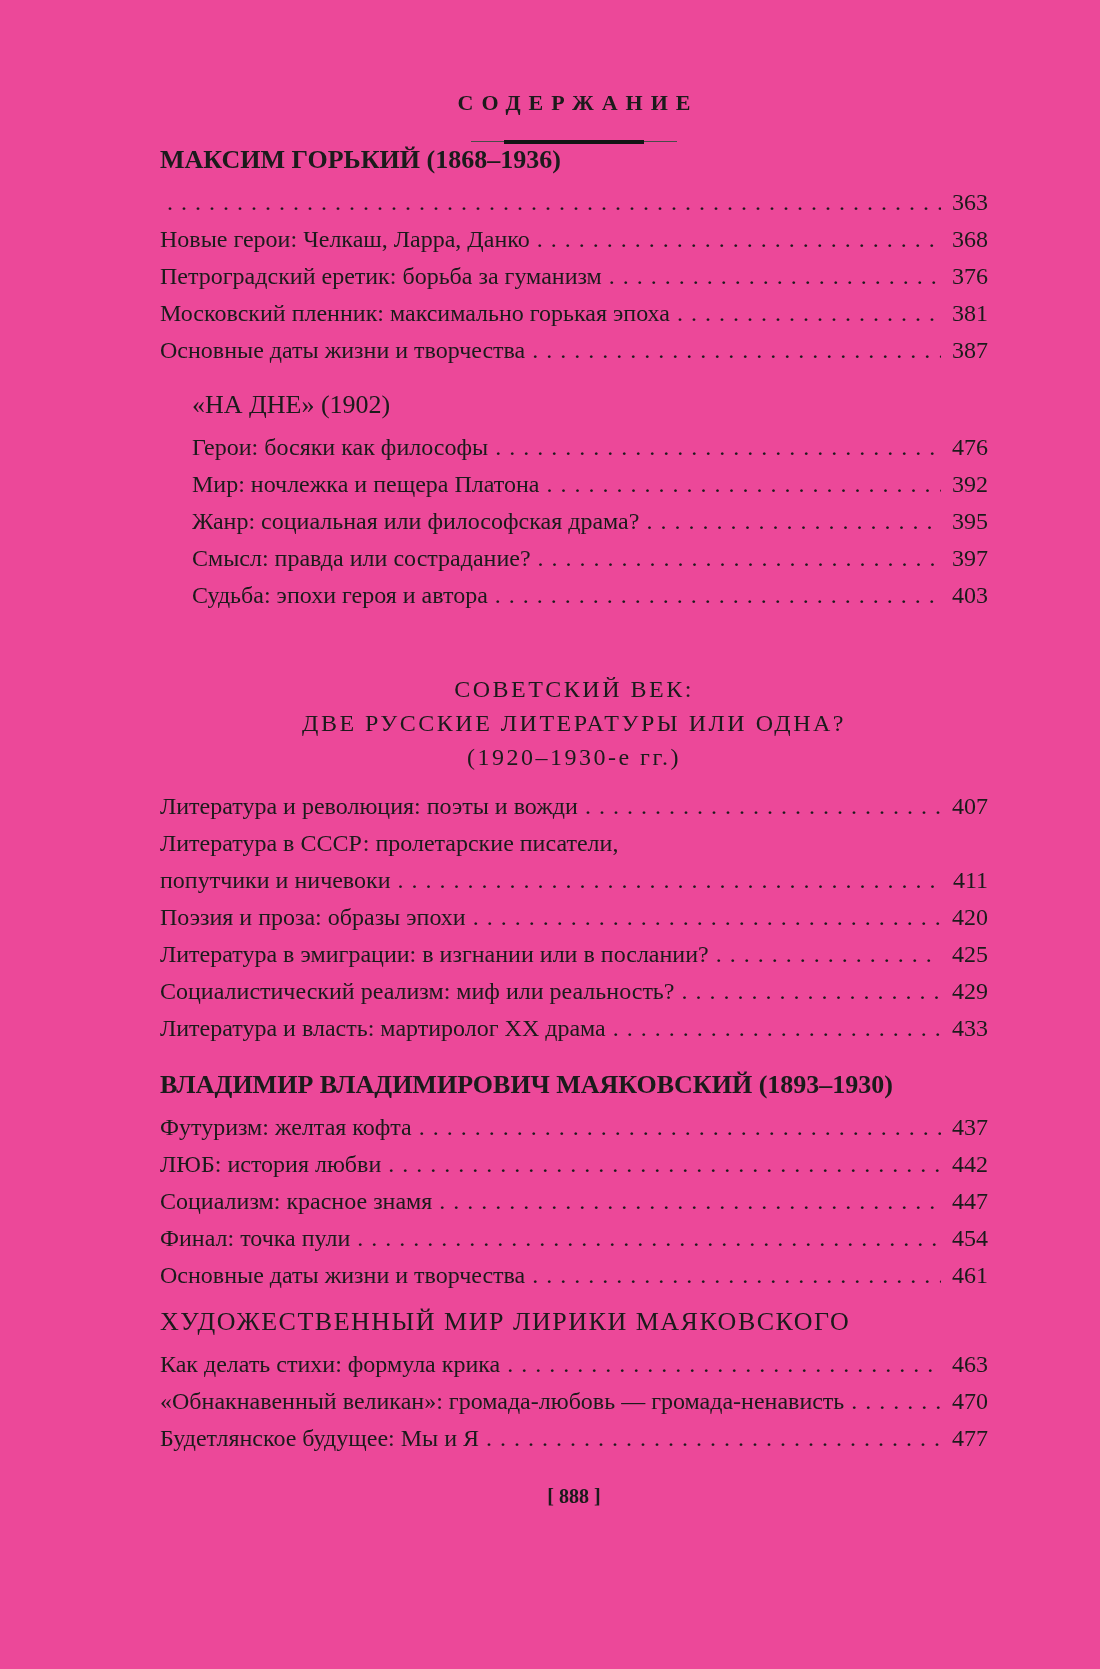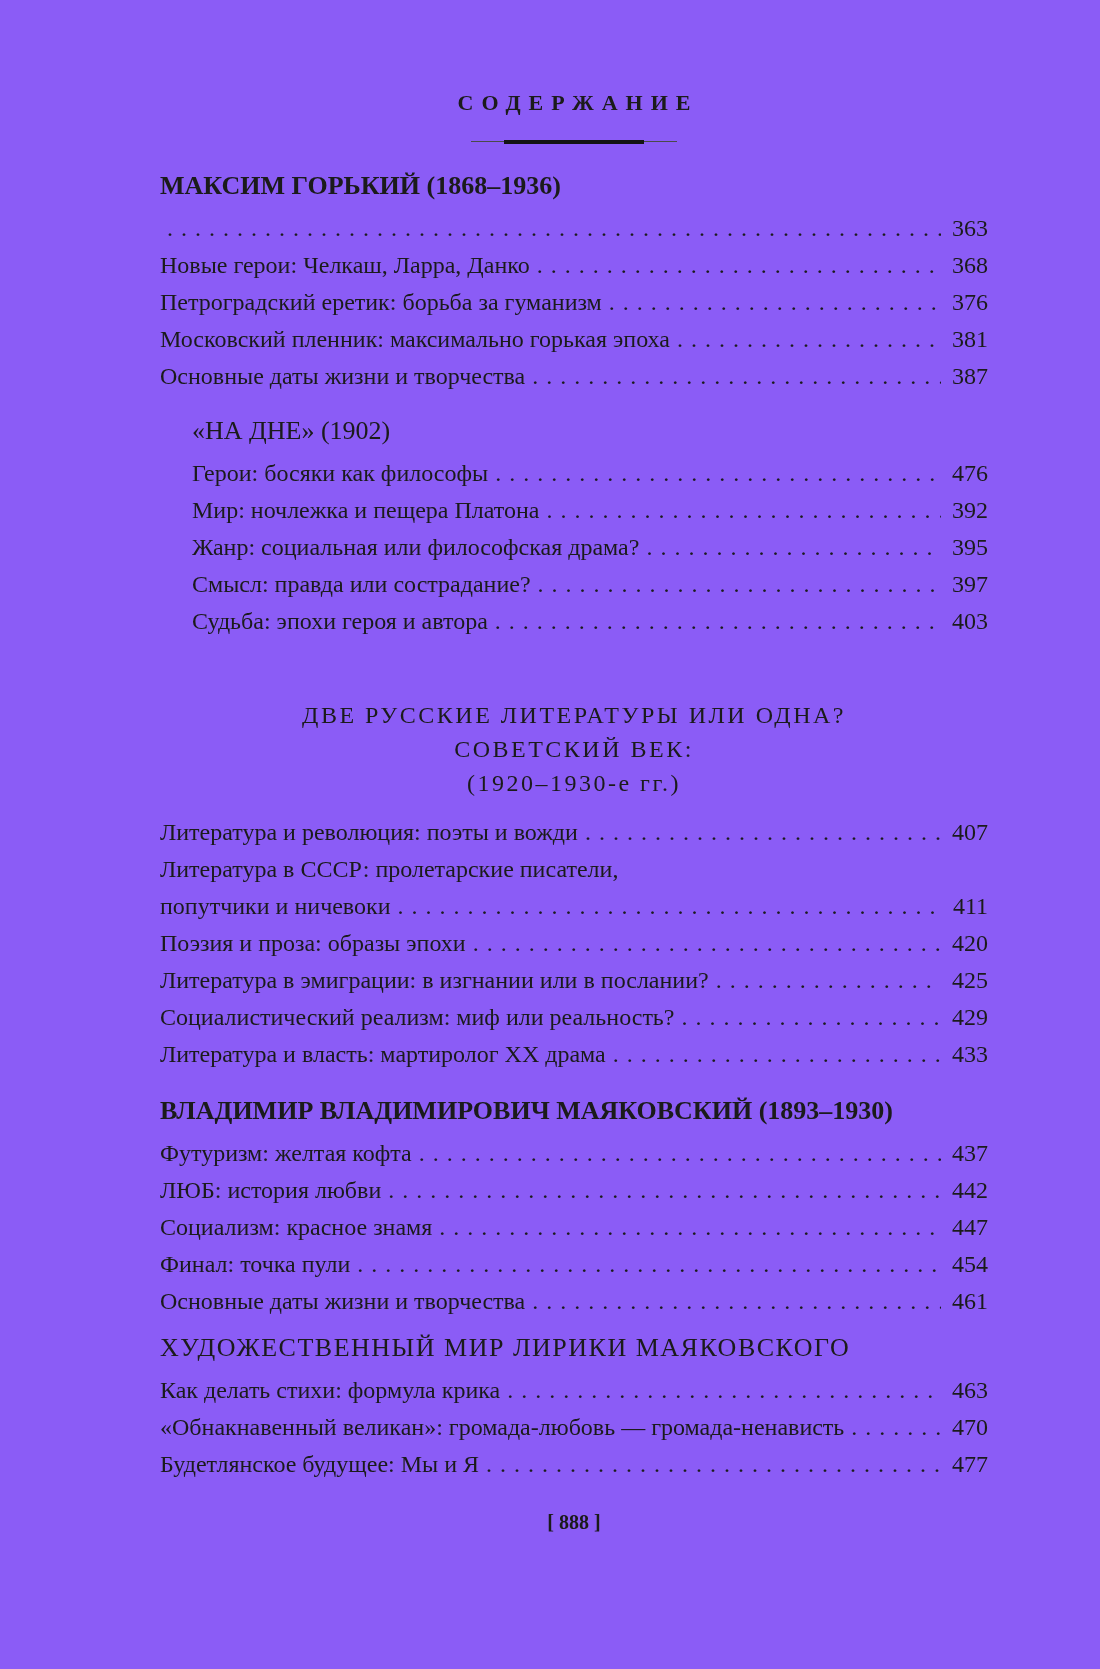--- a/index.html
+++ b/index.html
@@ -4,21 +4,21 @@
 <style>
   html, body {
     margin: 0;
     padding: 0;
     background: #ffffff;
   }
   .page {
     position: relative;
     width: 1100px;
     height: 1669px;
-    background: #8b5cf6;
+    background: #ec4899;
     color: #1b1b1b;
     font-family: "Liberation Serif", "DejaVu Serif", serif;
     overflow: hidden;
     box-sizing: border-box;
     padding-top: 88px;
   }
   .content {
     margin-left: 160px;
     width: 828px;
   }
@@ -46,21 +46,21 @@
   }
   .rule .thick {
     position: absolute;
     left: 33px; top: 0;
     width: 140px; height: 4px;
     background: #141414;
   }
 
   
   .toc-section { margin: 0; }
-  #toc > .toc-section:nth-of-type(1) { margin-top: 26px; }
+  #toc > .toc-section:nth-of-type(1) { }
   #toc > .toc-section:nth-of-type(2) { margin-top: 20px; margin-left: 32px; }
   #toc > .toc-section:nth-of-type(3) { margin-top: 58px; }
   #toc > .toc-section:nth-of-type(4) { margin-top: 22px; }
   #toc > .toc-section:nth-of-type(5) { margin-top: 12px; }
 
   .section-heading {
     font-size: 26px;
     line-height: 32px;
     margin-bottom: 8px;
   }
@@ -180,22 +180,22 @@
             <span class="entry-page">397</span>
           </div>
           <div class="entry">
             <span class="entry-title">Судьба: эпохи героя и автора</span>
             <span class="leader"></span>
             <span class="entry-page">403</span>
           </div>
         </section>
         <section class="toc-section">
           <div class="section-heading center">
+            <div>СОВЕТСКИЙ ВЕК:</div>
             <div>ДВЕ РУССКИЕ ЛИТЕРАТУРЫ ИЛИ ОДНА?</div>
-            <div>СОВЕТСКИЙ ВЕК:</div>
             <div>(1920–1930-е гг.)</div>
           </div>
           <div class="entry">
             <span class="entry-title">Литература и революция: поэты и вожди</span>
             <span class="leader"></span>
             <span class="entry-page">407</span>
           </div>
           <div class="entry">
             <span class="entry-title">Литература в СССР: пролетарские писатели,</span>
           </div>

